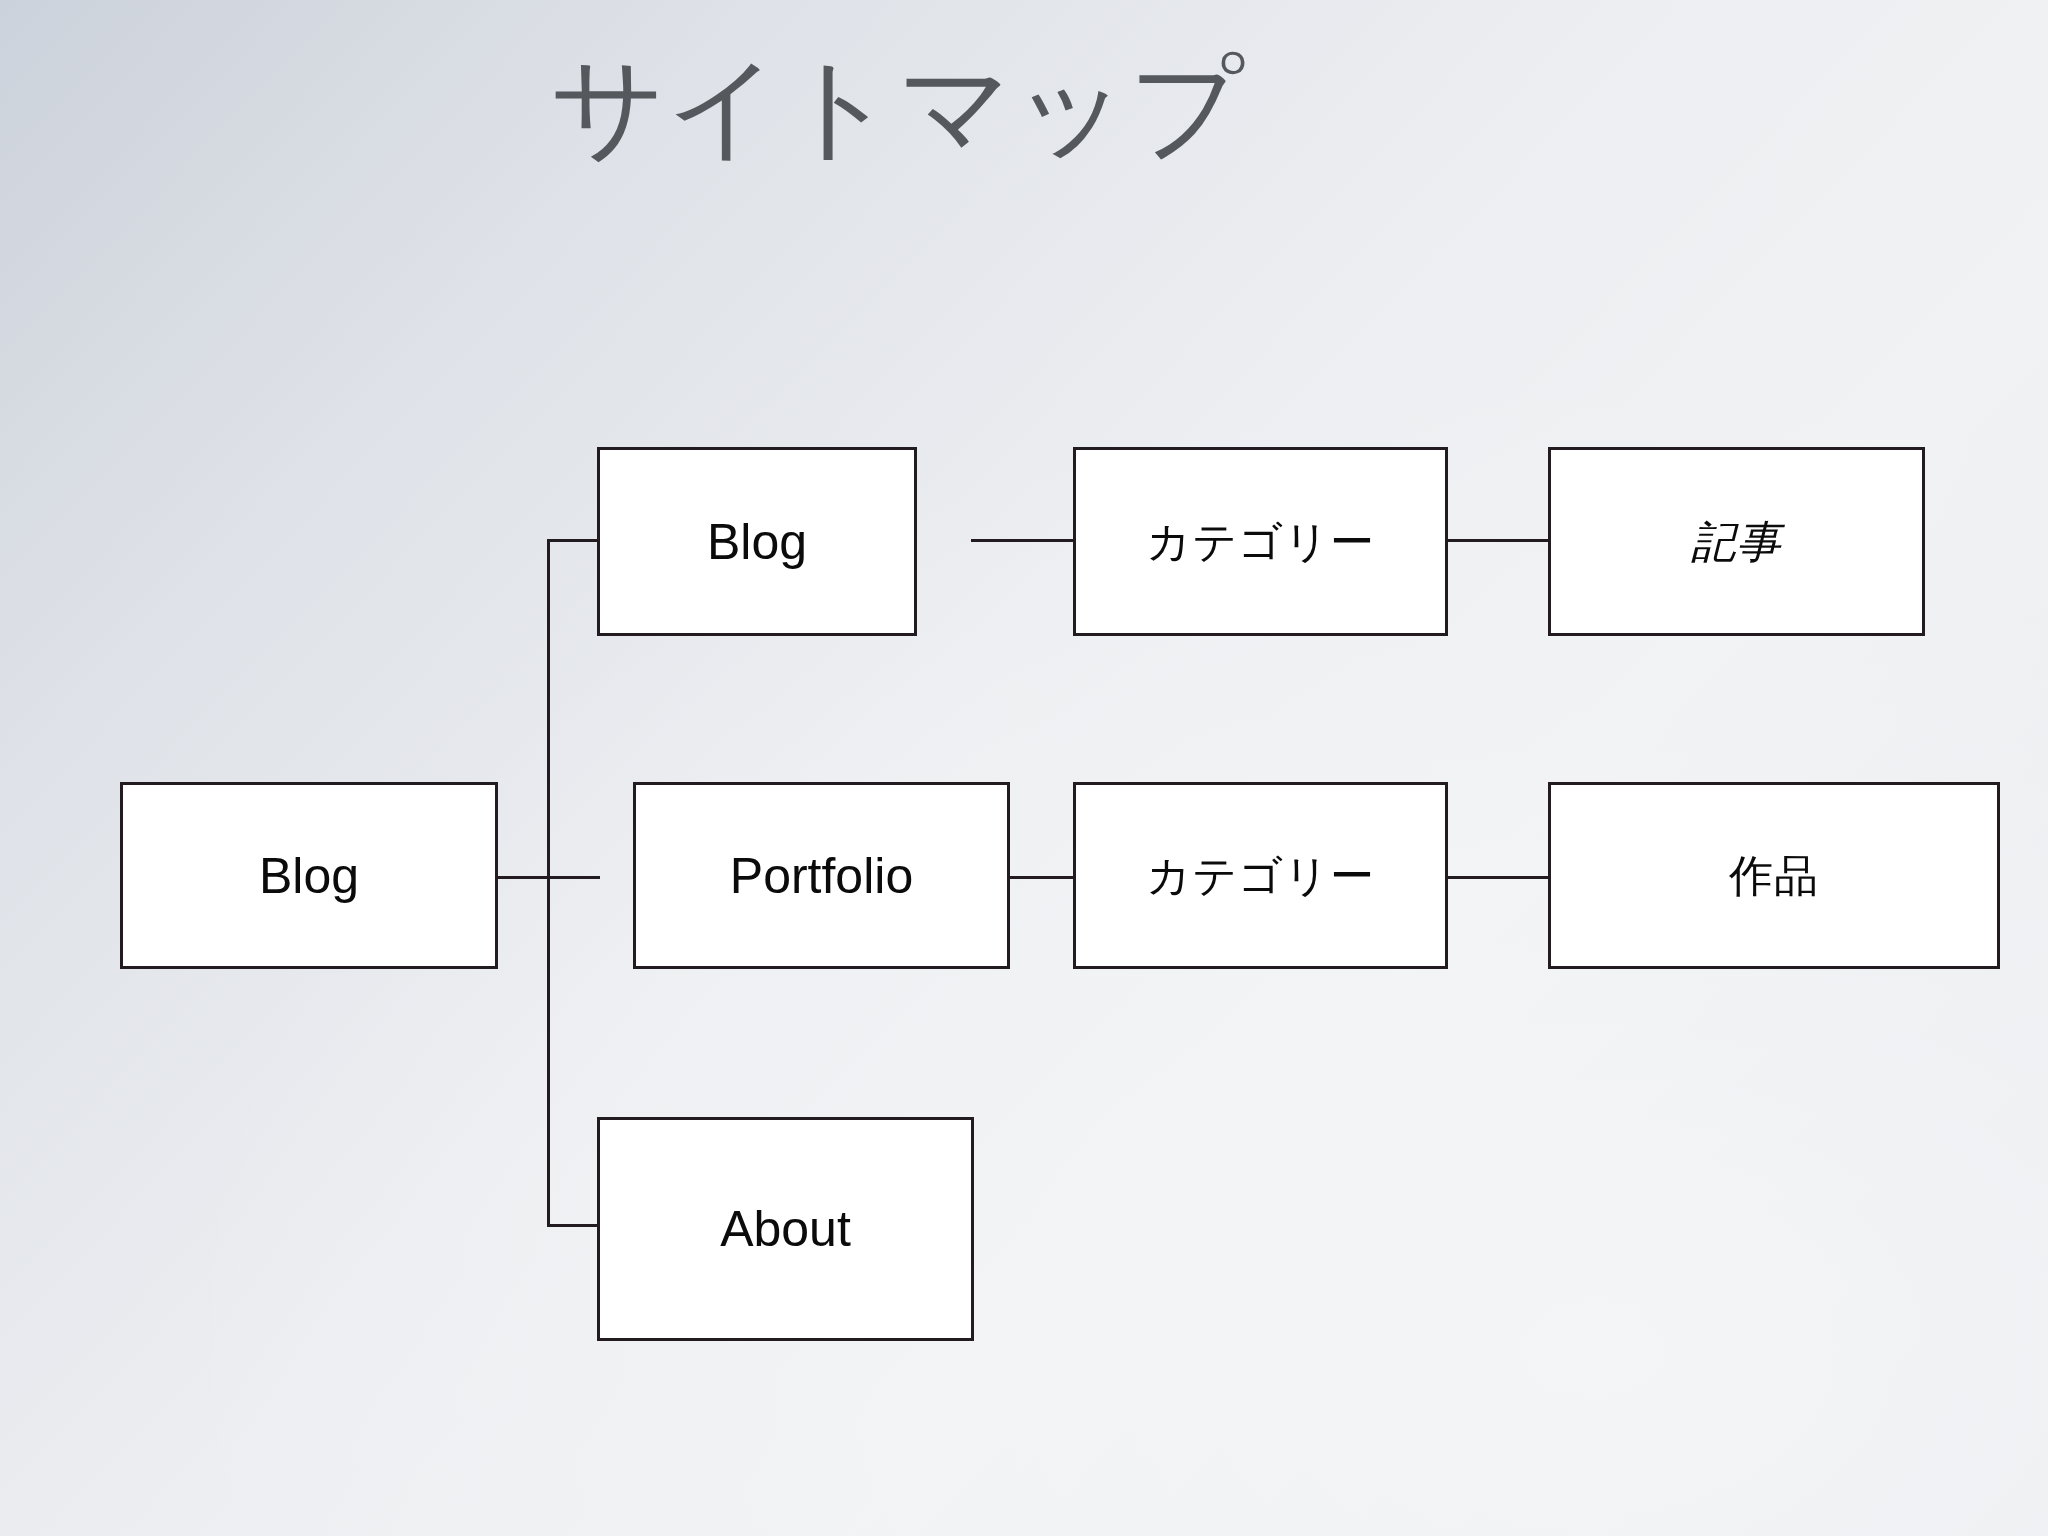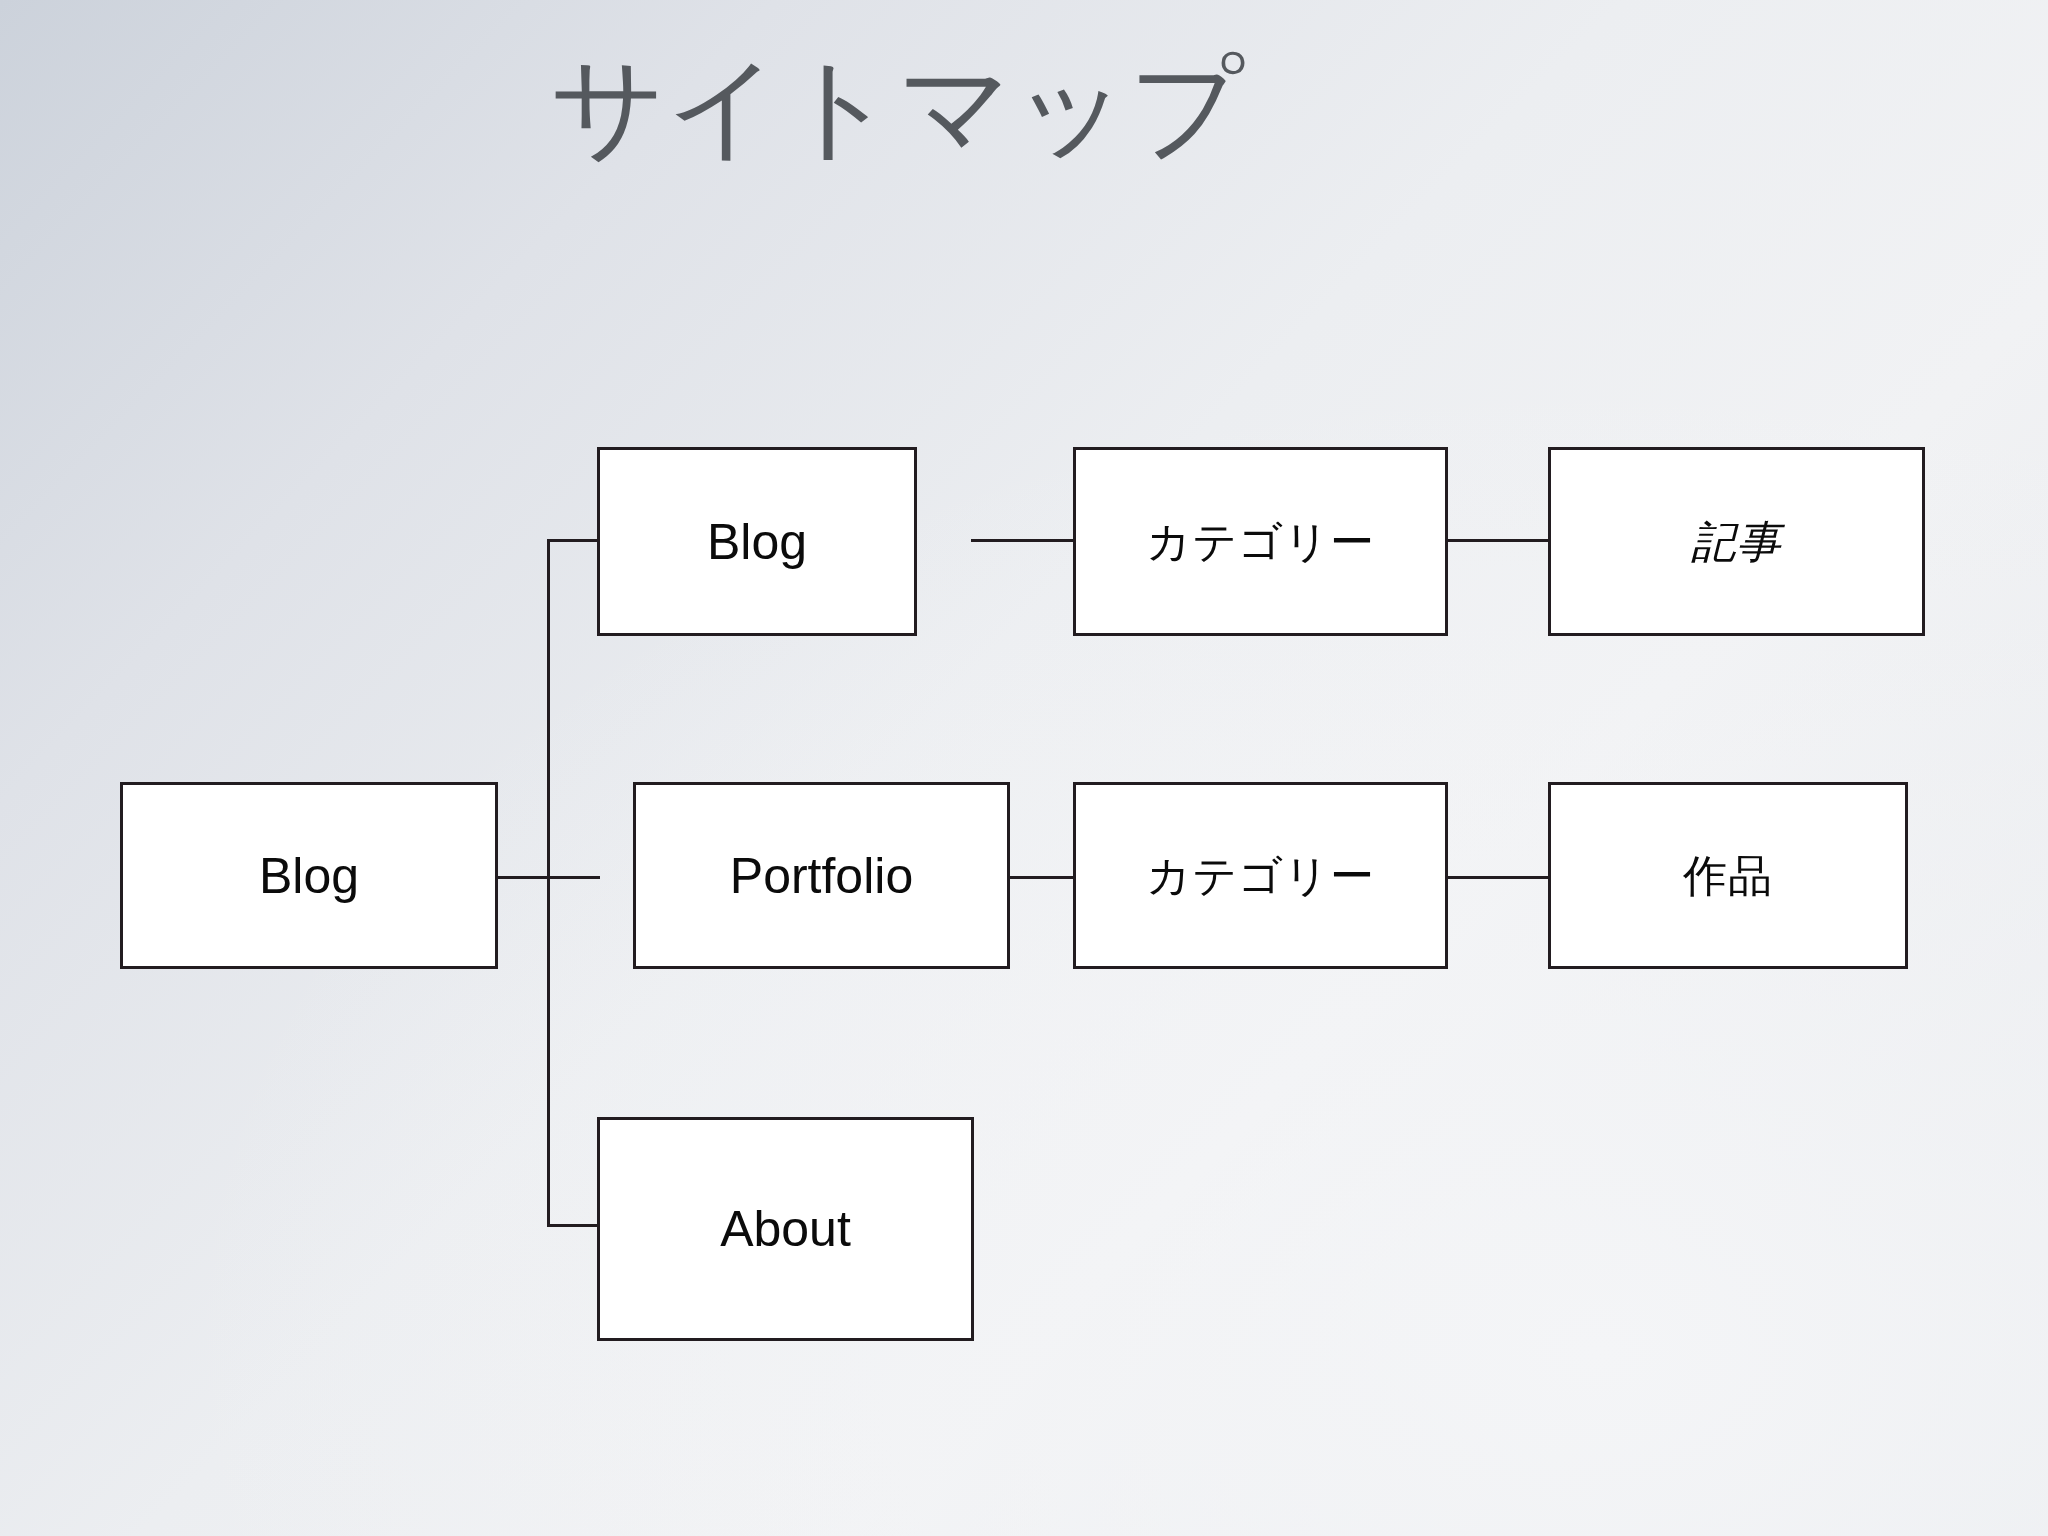--- a/index.html
+++ b/index.html
@@ -71,21 +71,21 @@
     letter-spacing: 0.02em;
   }
 
   
   #node-home      { left: 120px;  top: 782px;  width: 378px; height: 187px; }
   #node-blog      { left: 597px;  top: 447px;  width: 320px; height: 189px; align-items: center; }
   #node-blog-cat  { left: 1073px; top: 447px;  width: 375px; height: 189px; }
   #node-article   { left: 1548px; top: 447px;  width: 377px; height: 189px; font-style: italic; }
   #node-portfolio { left: 597px;  top: 782px;  width: 377px; height: 187px; margin-left: 36px; }
   #node-pf-cat    { left: 1073px; top: 782px;  width: 375px; height: 187px; }
-  #node-works     { left: 1548px; top: 782px;  width: 360px; height: 187px; }
+  #node-works     { left: 1548px; top: 782px;  width: 452px; height: 187px; }
   #node-about     { left: 597px;  top: 1117px; width: 377px; height: 224px; }
 
   
   .edge {
     position: absolute;
     background: #221c20;
   }
   .edge-h { height: 3px; }
   .edge-v { width: 3px; }
 

